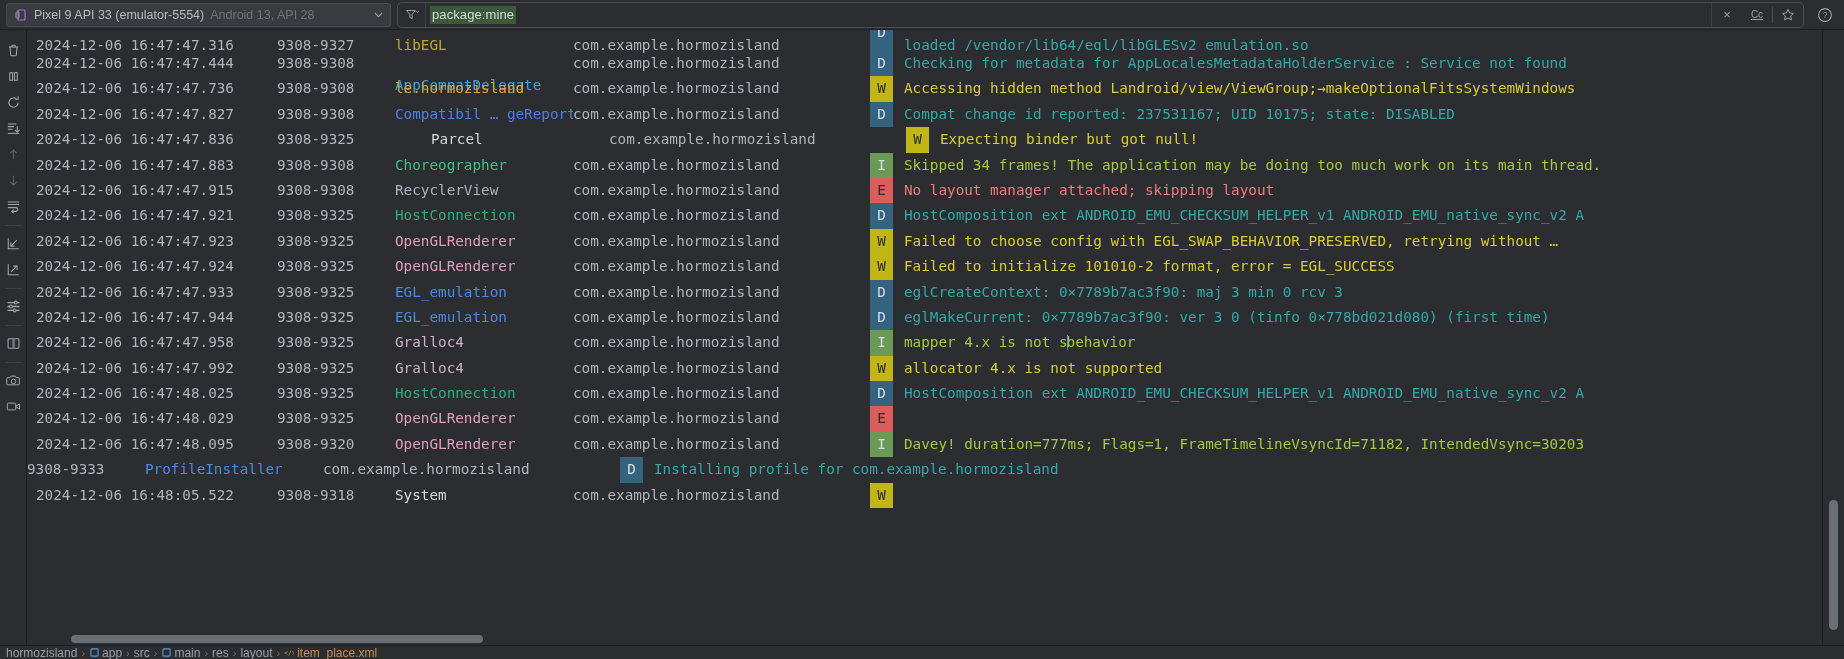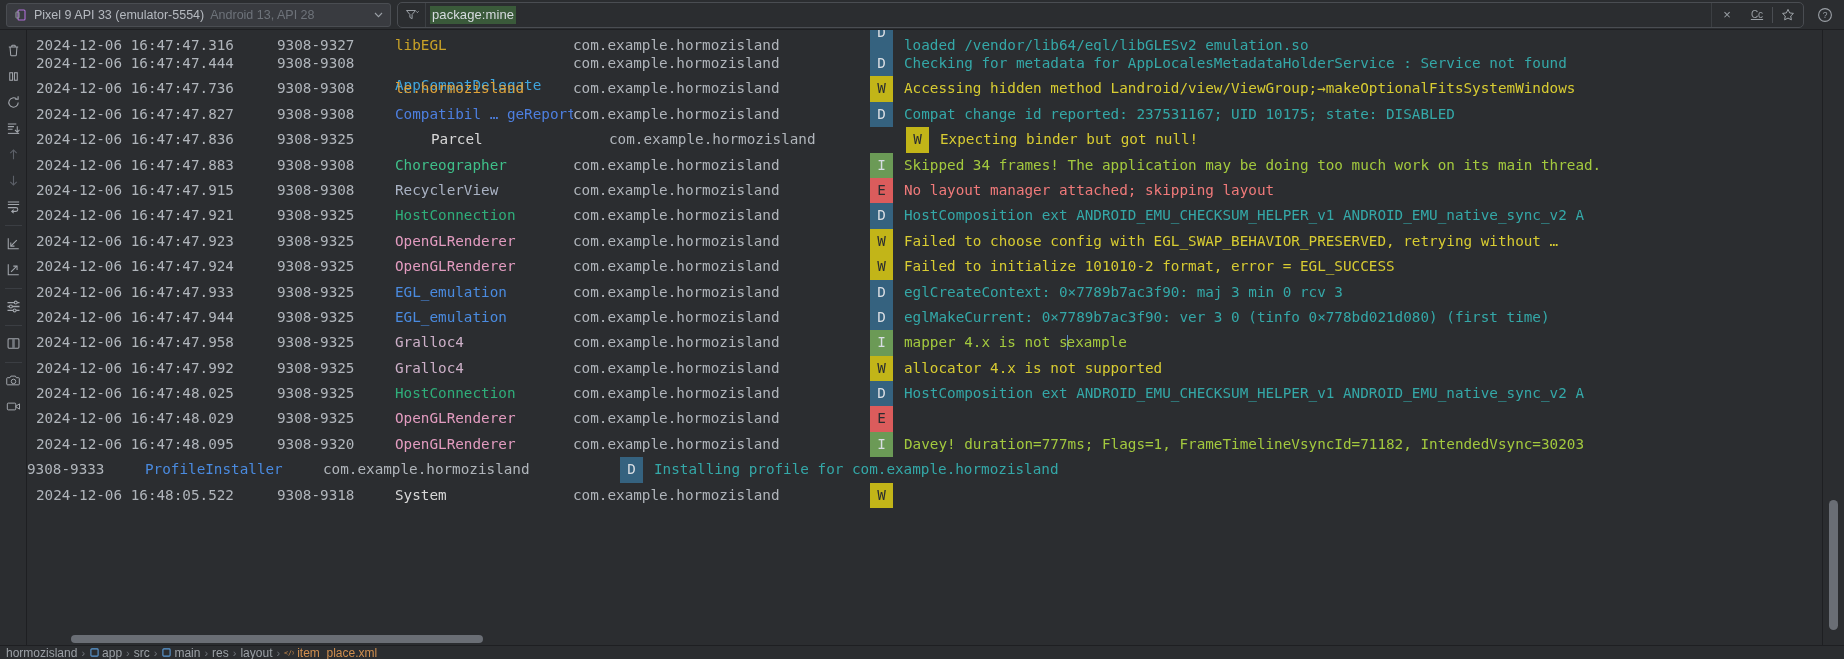--- a/index.html
+++ b/index.html
@@ -472,21 +472,21 @@
             <span class="c-pkg">com.example.hormozisland</span>
             <span class="c-lvl lvl-D">D</span>
             <span class="c-msg msg-D">eglMakeCurrent: 0×7789b7ac3f90: ver 3 0 (tinfo 0×778bd021d080) (first time)</span>
           </div>
           <div class="log-row">
             <span class="c-time">2024-12-06 16:47:47.958</span>
             <span class="c-pid">9308-9325</span>
             <span class="c-tag" style="color: rgb(205, 176, 200);">Gralloc4</span>
             <span class="c-pkg">com.example.hormozisland</span>
             <span class="c-lvl lvl-I">I</span>
-            <span class="c-msg msg-I"><span>mapper 4.x is not s</span><span class="cursor-caret"></span><span>example</span></span>
+            <span class="c-msg msg-I"><span>mapper 4.x is not s</span><span class="cursor-caret"></span><span>behavior</span></span>
           </div>
           <div class="log-row">
             <span class="c-time">2024-12-06 16:47:47.992</span>
             <span class="c-pid">9308-9325</span>
             <span class="c-tag" style="color: rgb(205, 176, 200);">Gralloc4</span>
             <span class="c-pkg">com.example.hormozisland</span>
             <span class="c-lvl lvl-W">W</span>
             <span class="c-msg msg-W">allocator 4.x is not supported</span>
           </div>
           <div class="log-row">

